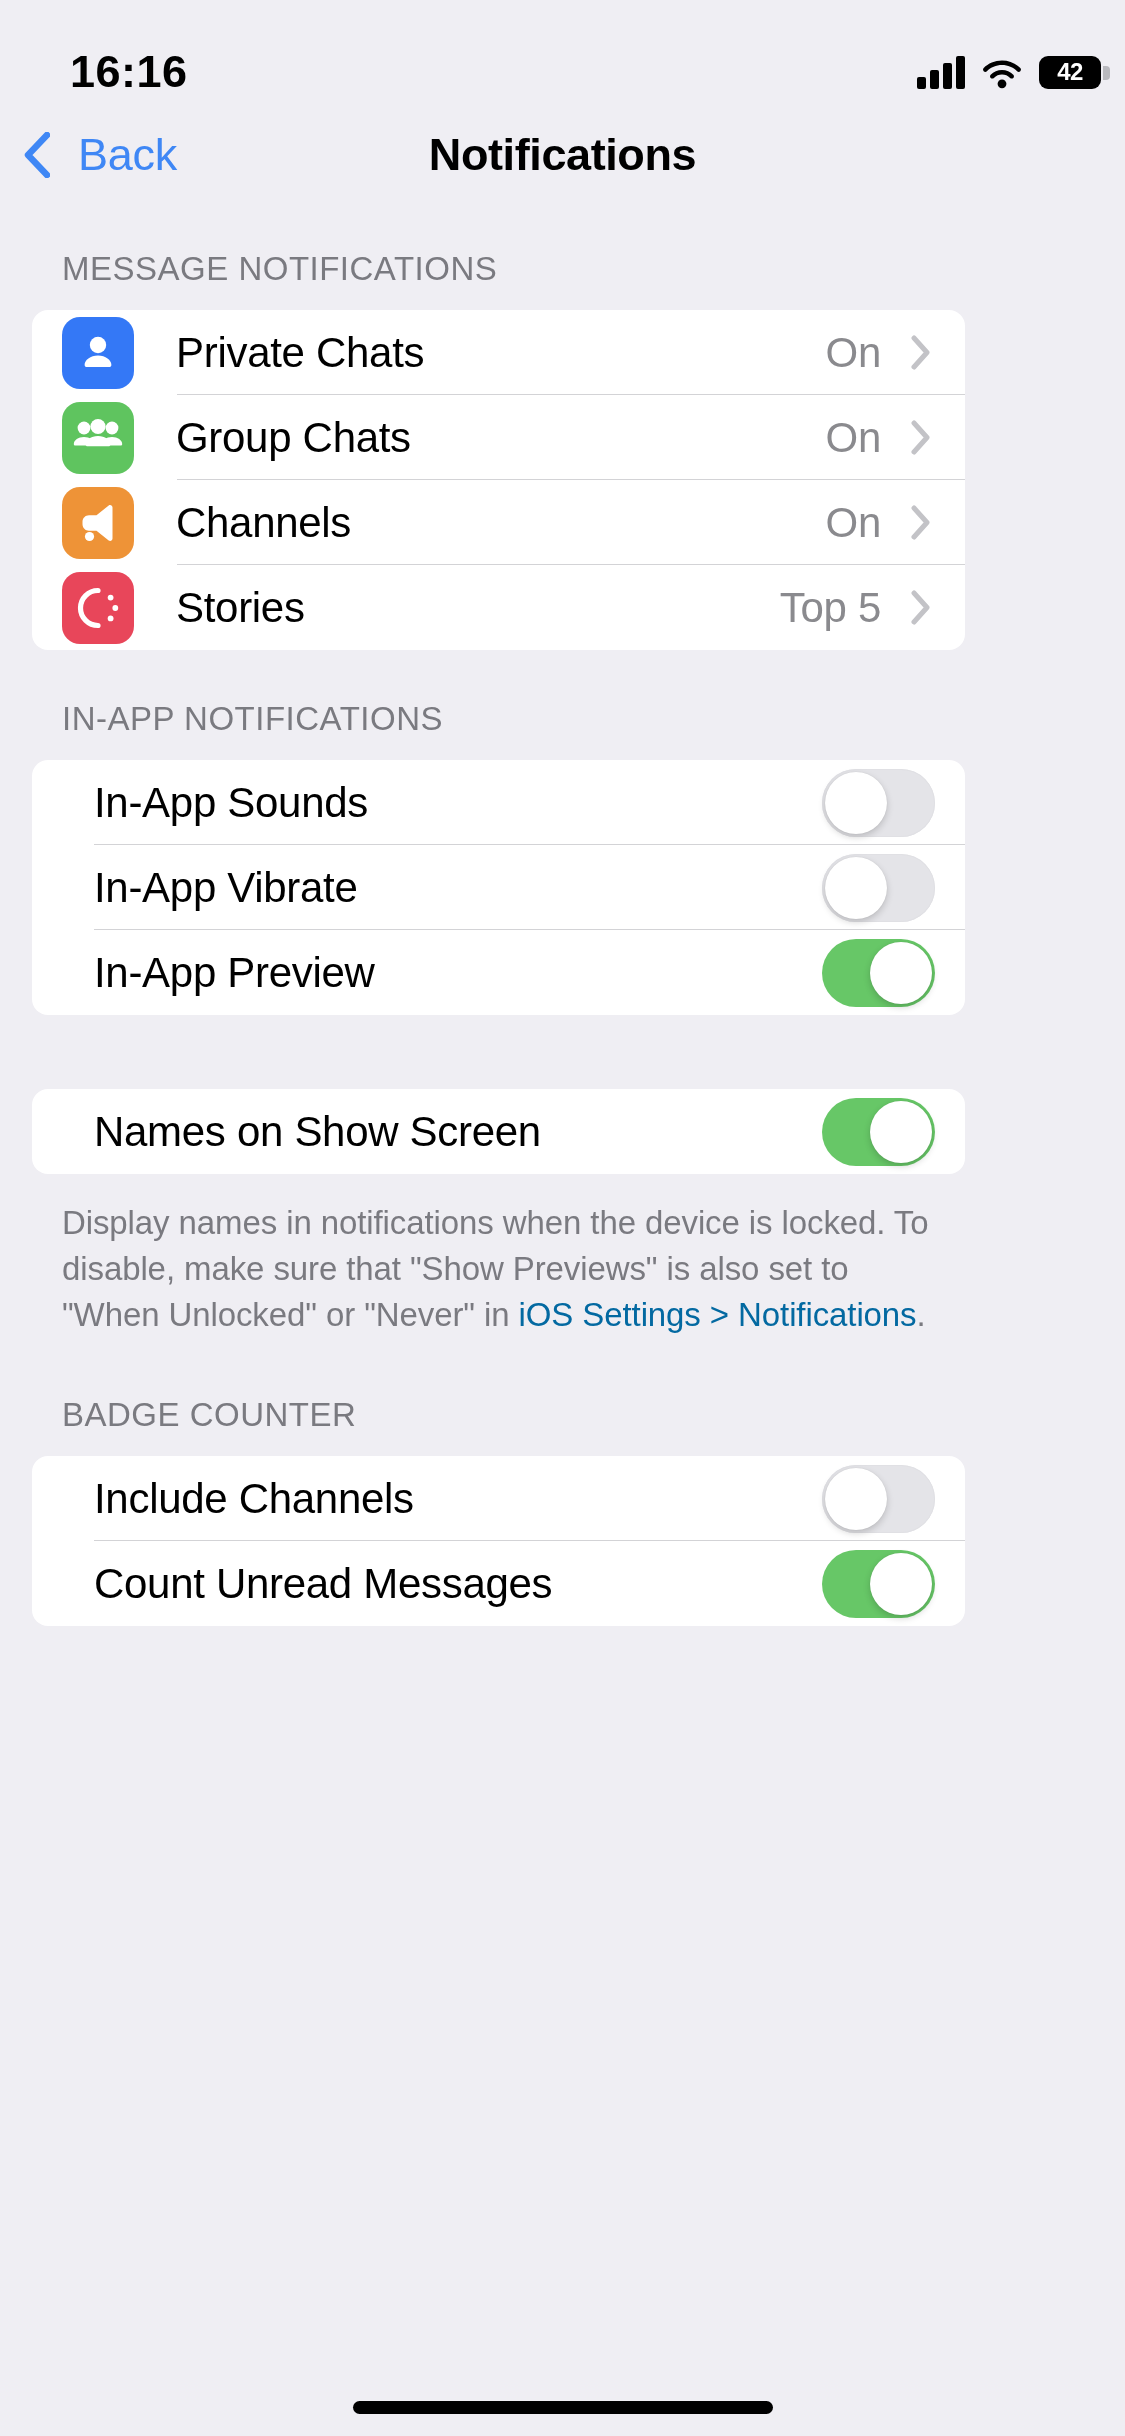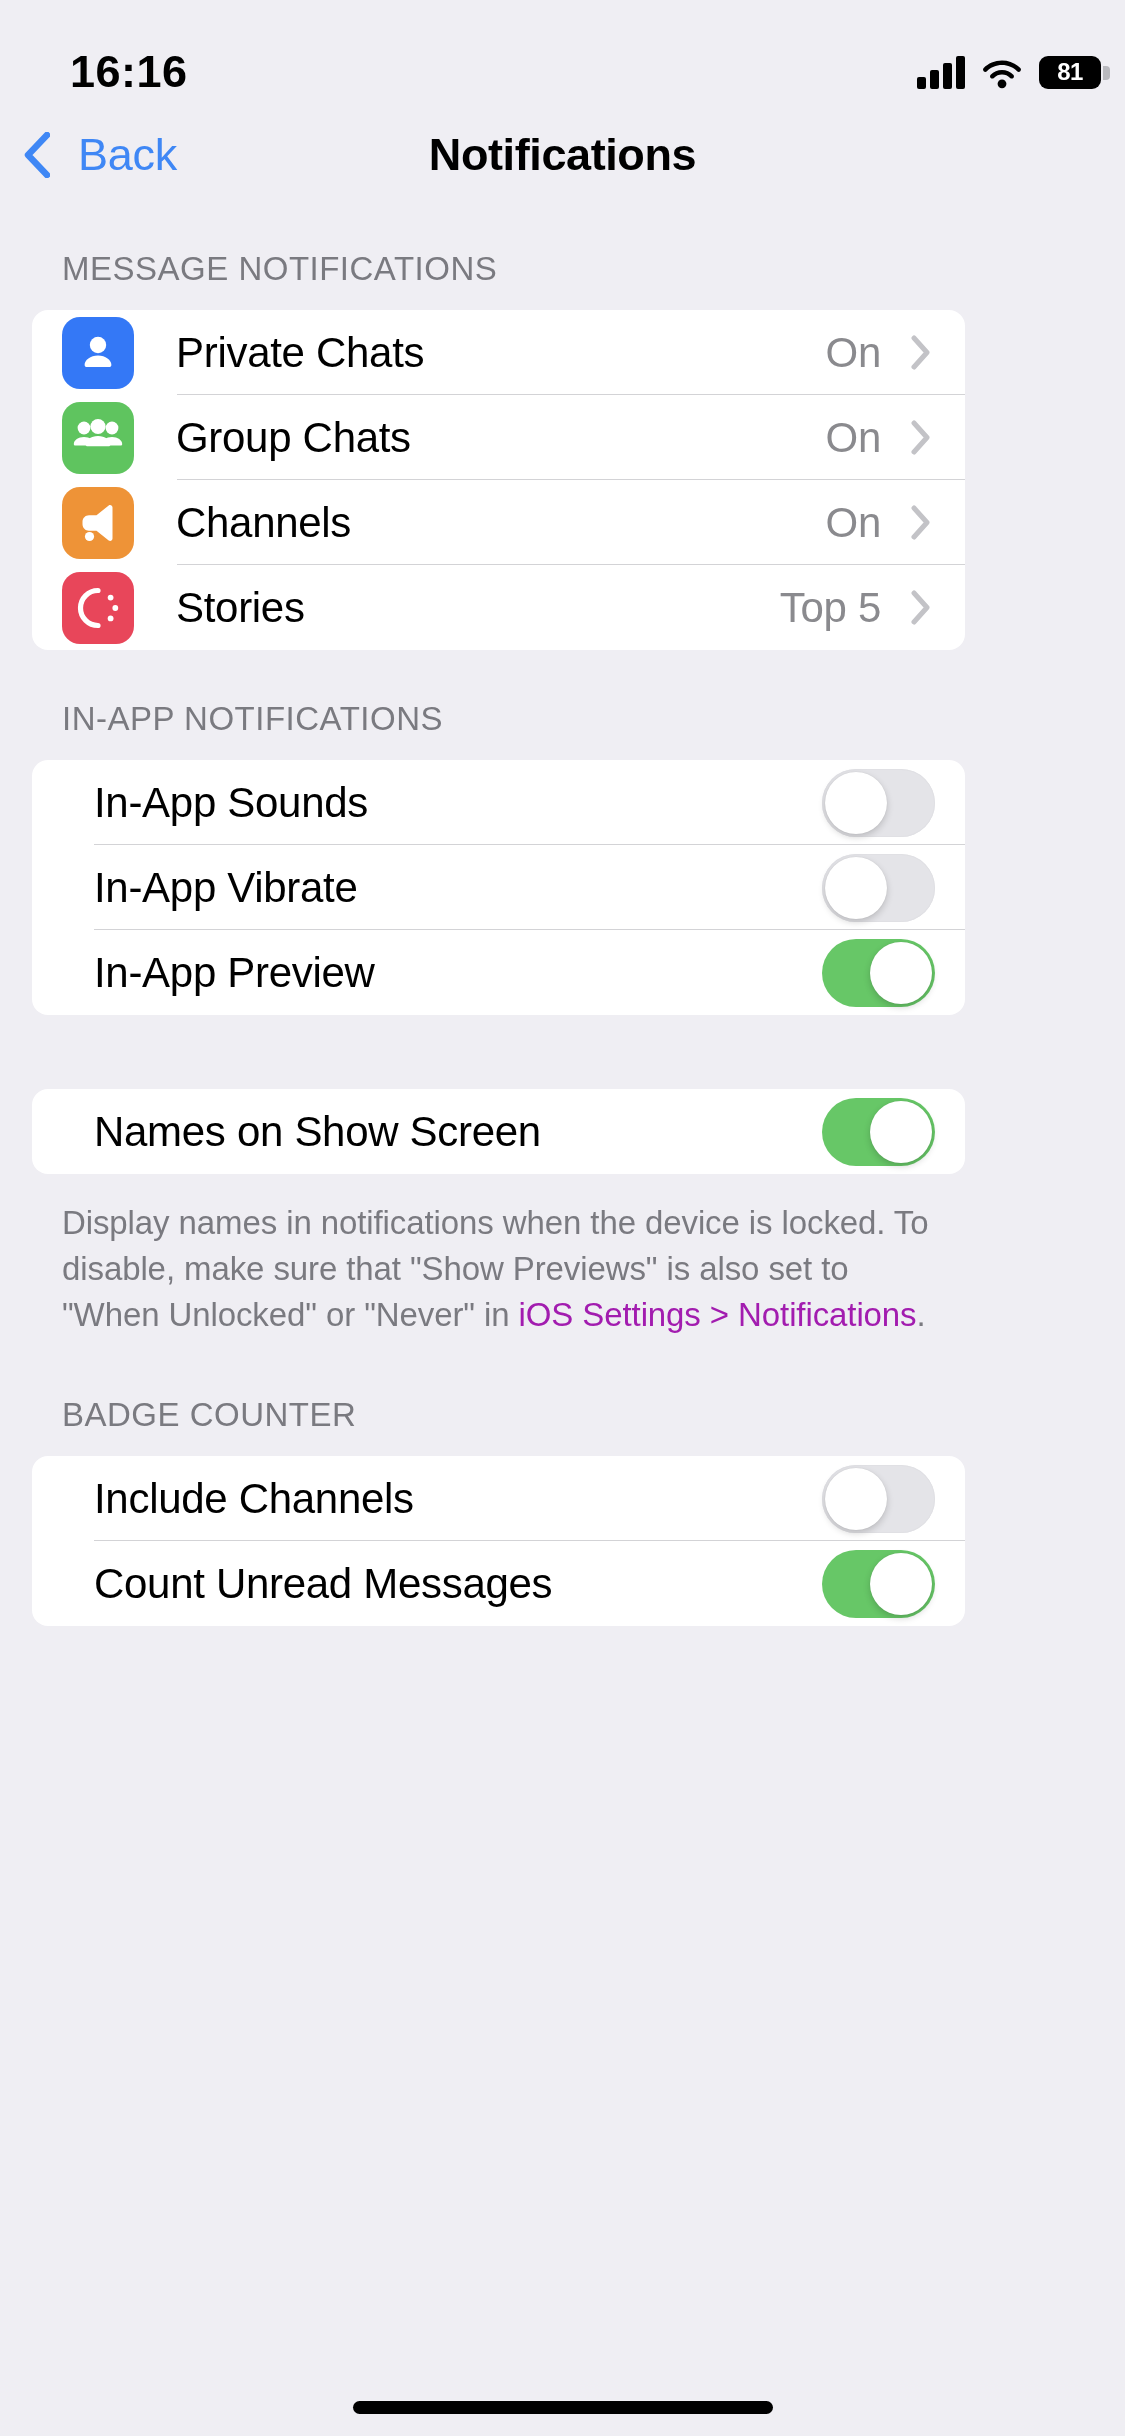--- a/index.html
+++ b/index.html
@@ -124,21 +124,21 @@
     box-shadow:0 3px 7px rgba(0,0,0,.18), 0 0 1px rgba(0,0,0,.12);
   }
   .switch.off .knob { left:3px; }
   .switch.on  .knob { left:48px; }
 
   
   .footnote {
     font-size:33px; line-height:46px; color:#7A7A80;
     padding:26px 62px 0 62px; letter-spacing:-0.1px;
   }
-  .footnote a { color:#a21caf; text-decoration:none; }
+  .footnote a { color:#0369a1; text-decoration:none; }
 
   .gap-lg { height:74px; }
   .gap-md { height:58px; }
 
   
   .home-indicator {
     position:absolute; bottom:22px; left:50%; transform:translateX(-50%);
     width:420px; height:13px; border-radius:7px; background:#000;
   }
 </style>
@@ -155,21 +155,21 @@
         <i></i>
       </span>
     <span>
       <svg class="wifi" viewBox="0 0 40 33">
         <path d="M20 4.5C27.2 4.5 33.8 7.4 38.3 12c.9.9.9 2.3 0 3.2-.9.9-2.3.9-3.2 0C31.2 11.3 25.9 9 20 9S8.8 11.3 4.9 15.2c-.9.9-2.3.9-3.2 0-.9-.9-.9-2.3 0-3.2C6.2 7.4 12.8 4.5 20 4.5z" fill="#000"></path>
         <path d="M20 14c4.4 0 8.4 1.8 11.3 4.7.9.9.9 2.3 0 3.2-.9.9-2.3.9-3.2 0C25.9 19.8 23.1 18.6 20 18.6s-5.9 1.2-8.1 3.3c-.9.9-2.3.9-3.2 0-.9-.9-.9-2.3 0-3.2C11.6 15.8 15.6 14 20 14z" fill="#000"></path>
         <circle cx="20" cy="27.8" r="4.4" fill="#000"></circle>
       </svg>
     </span>
     <span class="batt">
-      <span class="batt-num">81</span>
+      <span class="batt-num">42</span>
     </span>
   </div>
 </div>
 
 <div class="navbar">
   <div class="nav-back">
     <span>
       <svg class="chev-back" viewBox="0 0 26 46">
         <path d="M23 3L4 23l19 20" fill="none" stroke="#3F87F5" stroke-width="6.5" stroke-linecap="round" stroke-linejoin="round"></path>
       </svg>

